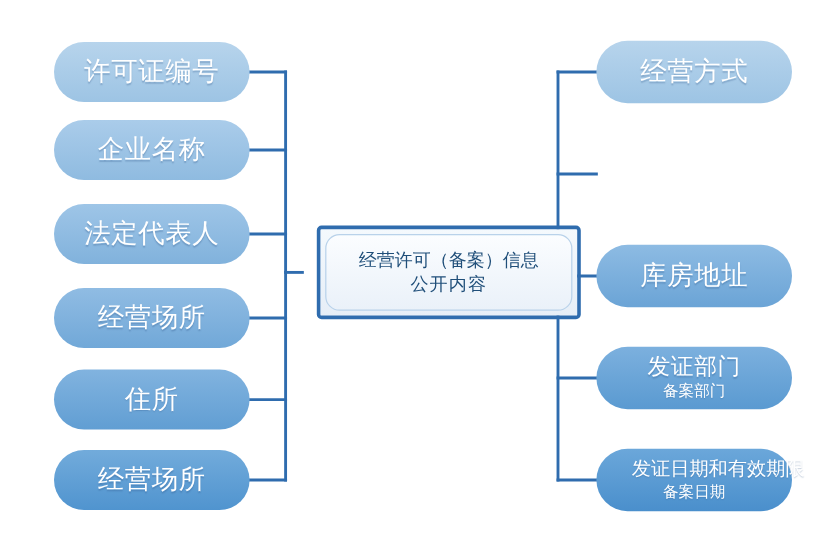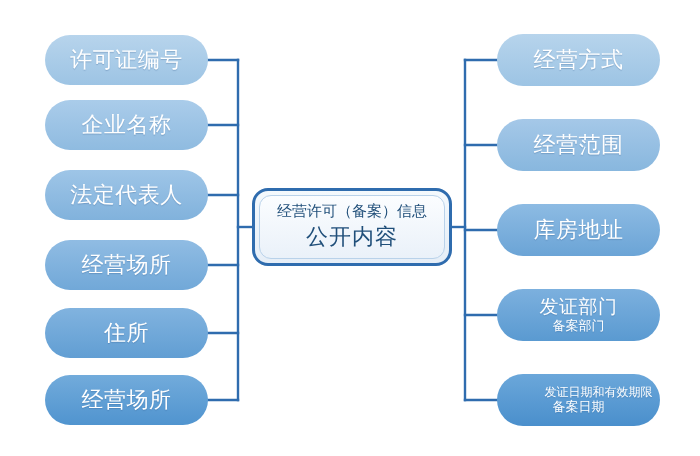--- a/index.html
+++ b/index.html
@@ -45,45 +45,45 @@
     white-space: nowrap;
     text-shadow: 0 1px 1px rgba(40,80,130,0.28);
   }
   .node .line2 {
     font-size: 13px;
     margin-top: 2px;
     white-space: nowrap;
     text-shadow: 0 1px 1px rgba(40,80,130,0.25);
   }
   .node.two-line .line1 { font-size: 19px; }
-  .node.tight .line1 { font-size: 12px; letter-spacing: 0px; margin-left: 40px; }
+  .node.tight .line1 { font-size: 16px; letter-spacing: 0px; margin-left: 40px; }
 
   
   .left-node {
     left: 45px;
     width: 163px;
     height: 50px;
   }
   
   .right-node {
     left: 497px;
     width: 163px;
     height: 52px;
   }
 
   
   #center-node {
     position: absolute;
-    left: 252px;
+    left: 264px;
     top: 188px;
-    width: 200px;
+    width: 220px;
     height: 78px;
     box-sizing: border-box;
     border: 3px solid #2f6cae;
-    border-radius: 16px;
+    border-radius: 4px;
     background: linear-gradient(180deg, #f4f9fd 0%, #e6eef7 100%);
     padding: 4px;
     z-index: 4;
   }
   #center-inner {
     width: 100%;
     height: 100%;
     box-sizing: border-box;
     border: 1.5px solid #b9d2ea;
     border-radius: 12px;
@@ -93,21 +93,21 @@
     align-items: center;
     justify-content: center;
     color: #1f4e79;
   }
   #center-inner .c-line1 {
     font-size: 15px;
     white-space: nowrap;
     letter-spacing: 0px;
   }
   #center-inner .c-line2 {
-    font-size: 22px;
+    font-size: 15px;
     letter-spacing: 1px;
     margin-top: 1px;
     white-space: nowrap;
   }
 </style>
 </head>
 <body>
 
 <div id="canvas">
 
@@ -159,23 +159,20 @@
     <div id="center-inner">
       <span class="c-line1">经营许可（备案）信息</span>
       <span class="c-line2">公开内容</span>
     </div>
   </div>
 
   <div class="node right-node" style="top:34px;background:linear-gradient(180deg,#b7d4ec 0%,#9dc4e4 100%);">
     <span class="line1">经营方式</span>
   </div>
 
-  <div class="node right-node" style="top:119px;background:linear-gradient(180deg,#a5c8e8 0%,#88b7de 100%);">
-    <span class="line1">经营范围</span>
-  </div>
 
   <div class="node right-node" style="top:204px;background:linear-gradient(180deg,#8dbbe3 0%,#6ba4d6 100%);">
     <span class="line1">库房地址</span>
   </div>
 
   <div class="node right-node two-line" style="top:289px;background:linear-gradient(180deg,#7cb0de 0%,#5a9ad1 100%);">
     <span class="line1">发证部门</span>
     <span class="line2">备案部门</span>
   </div>
 

